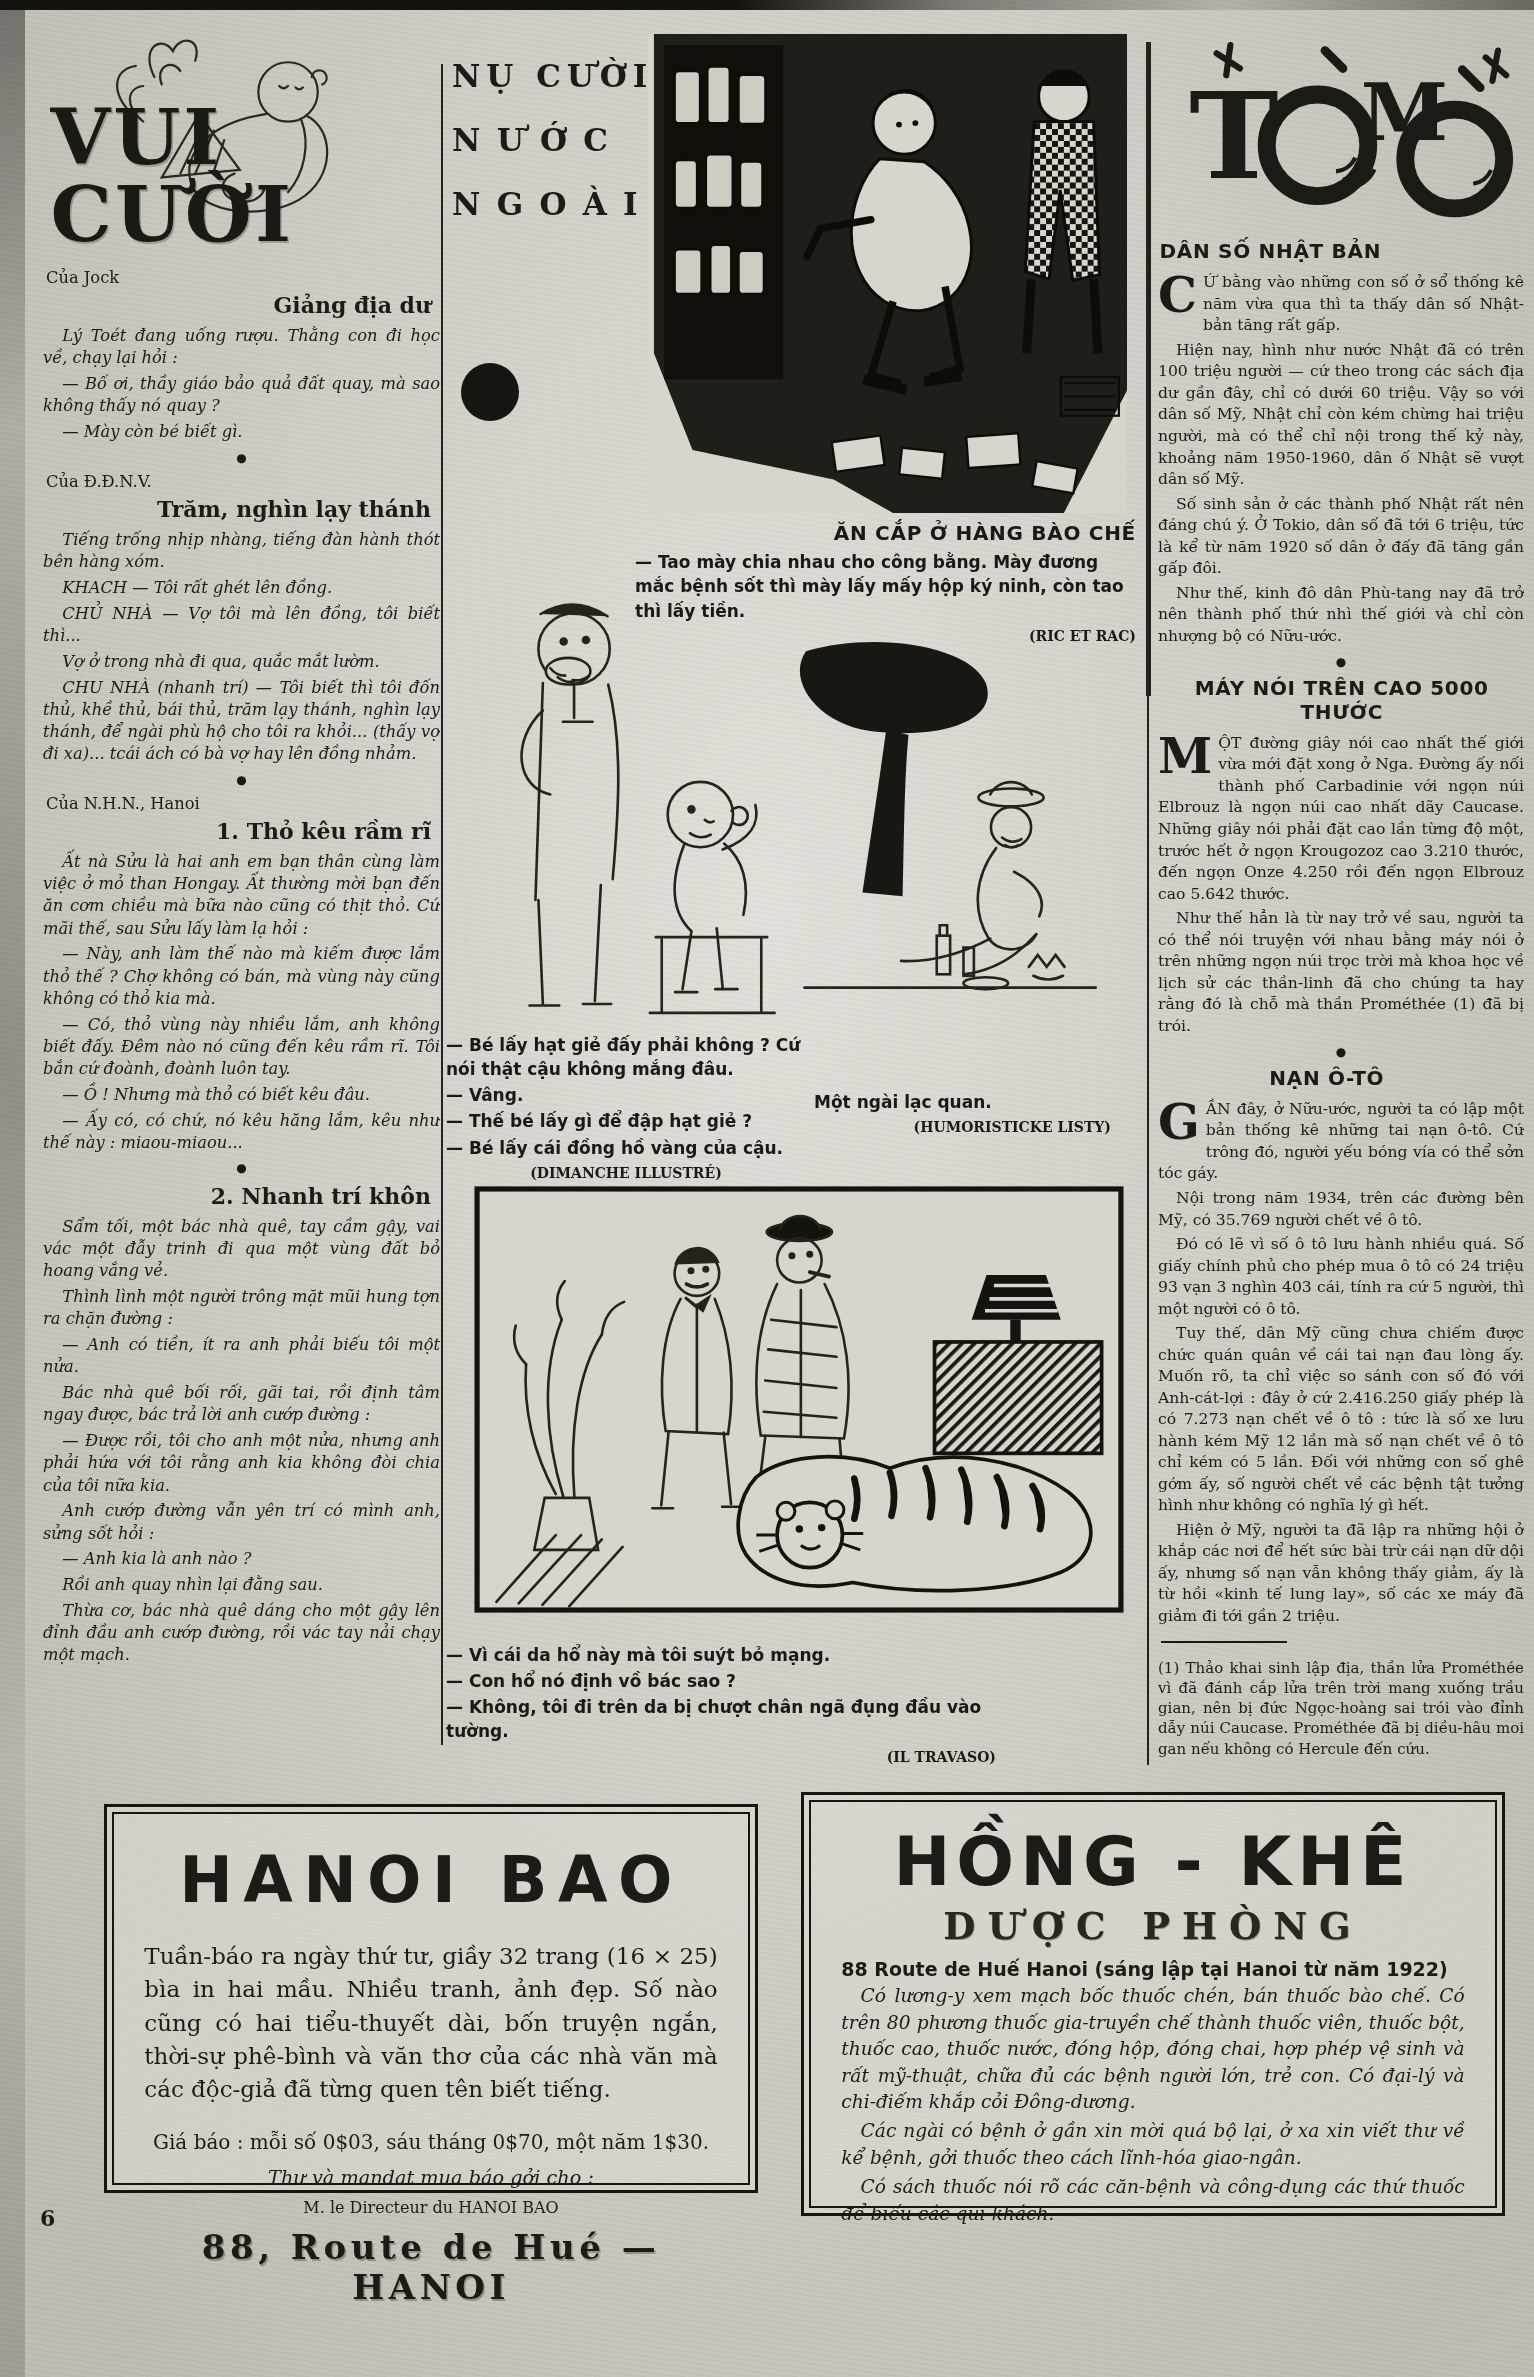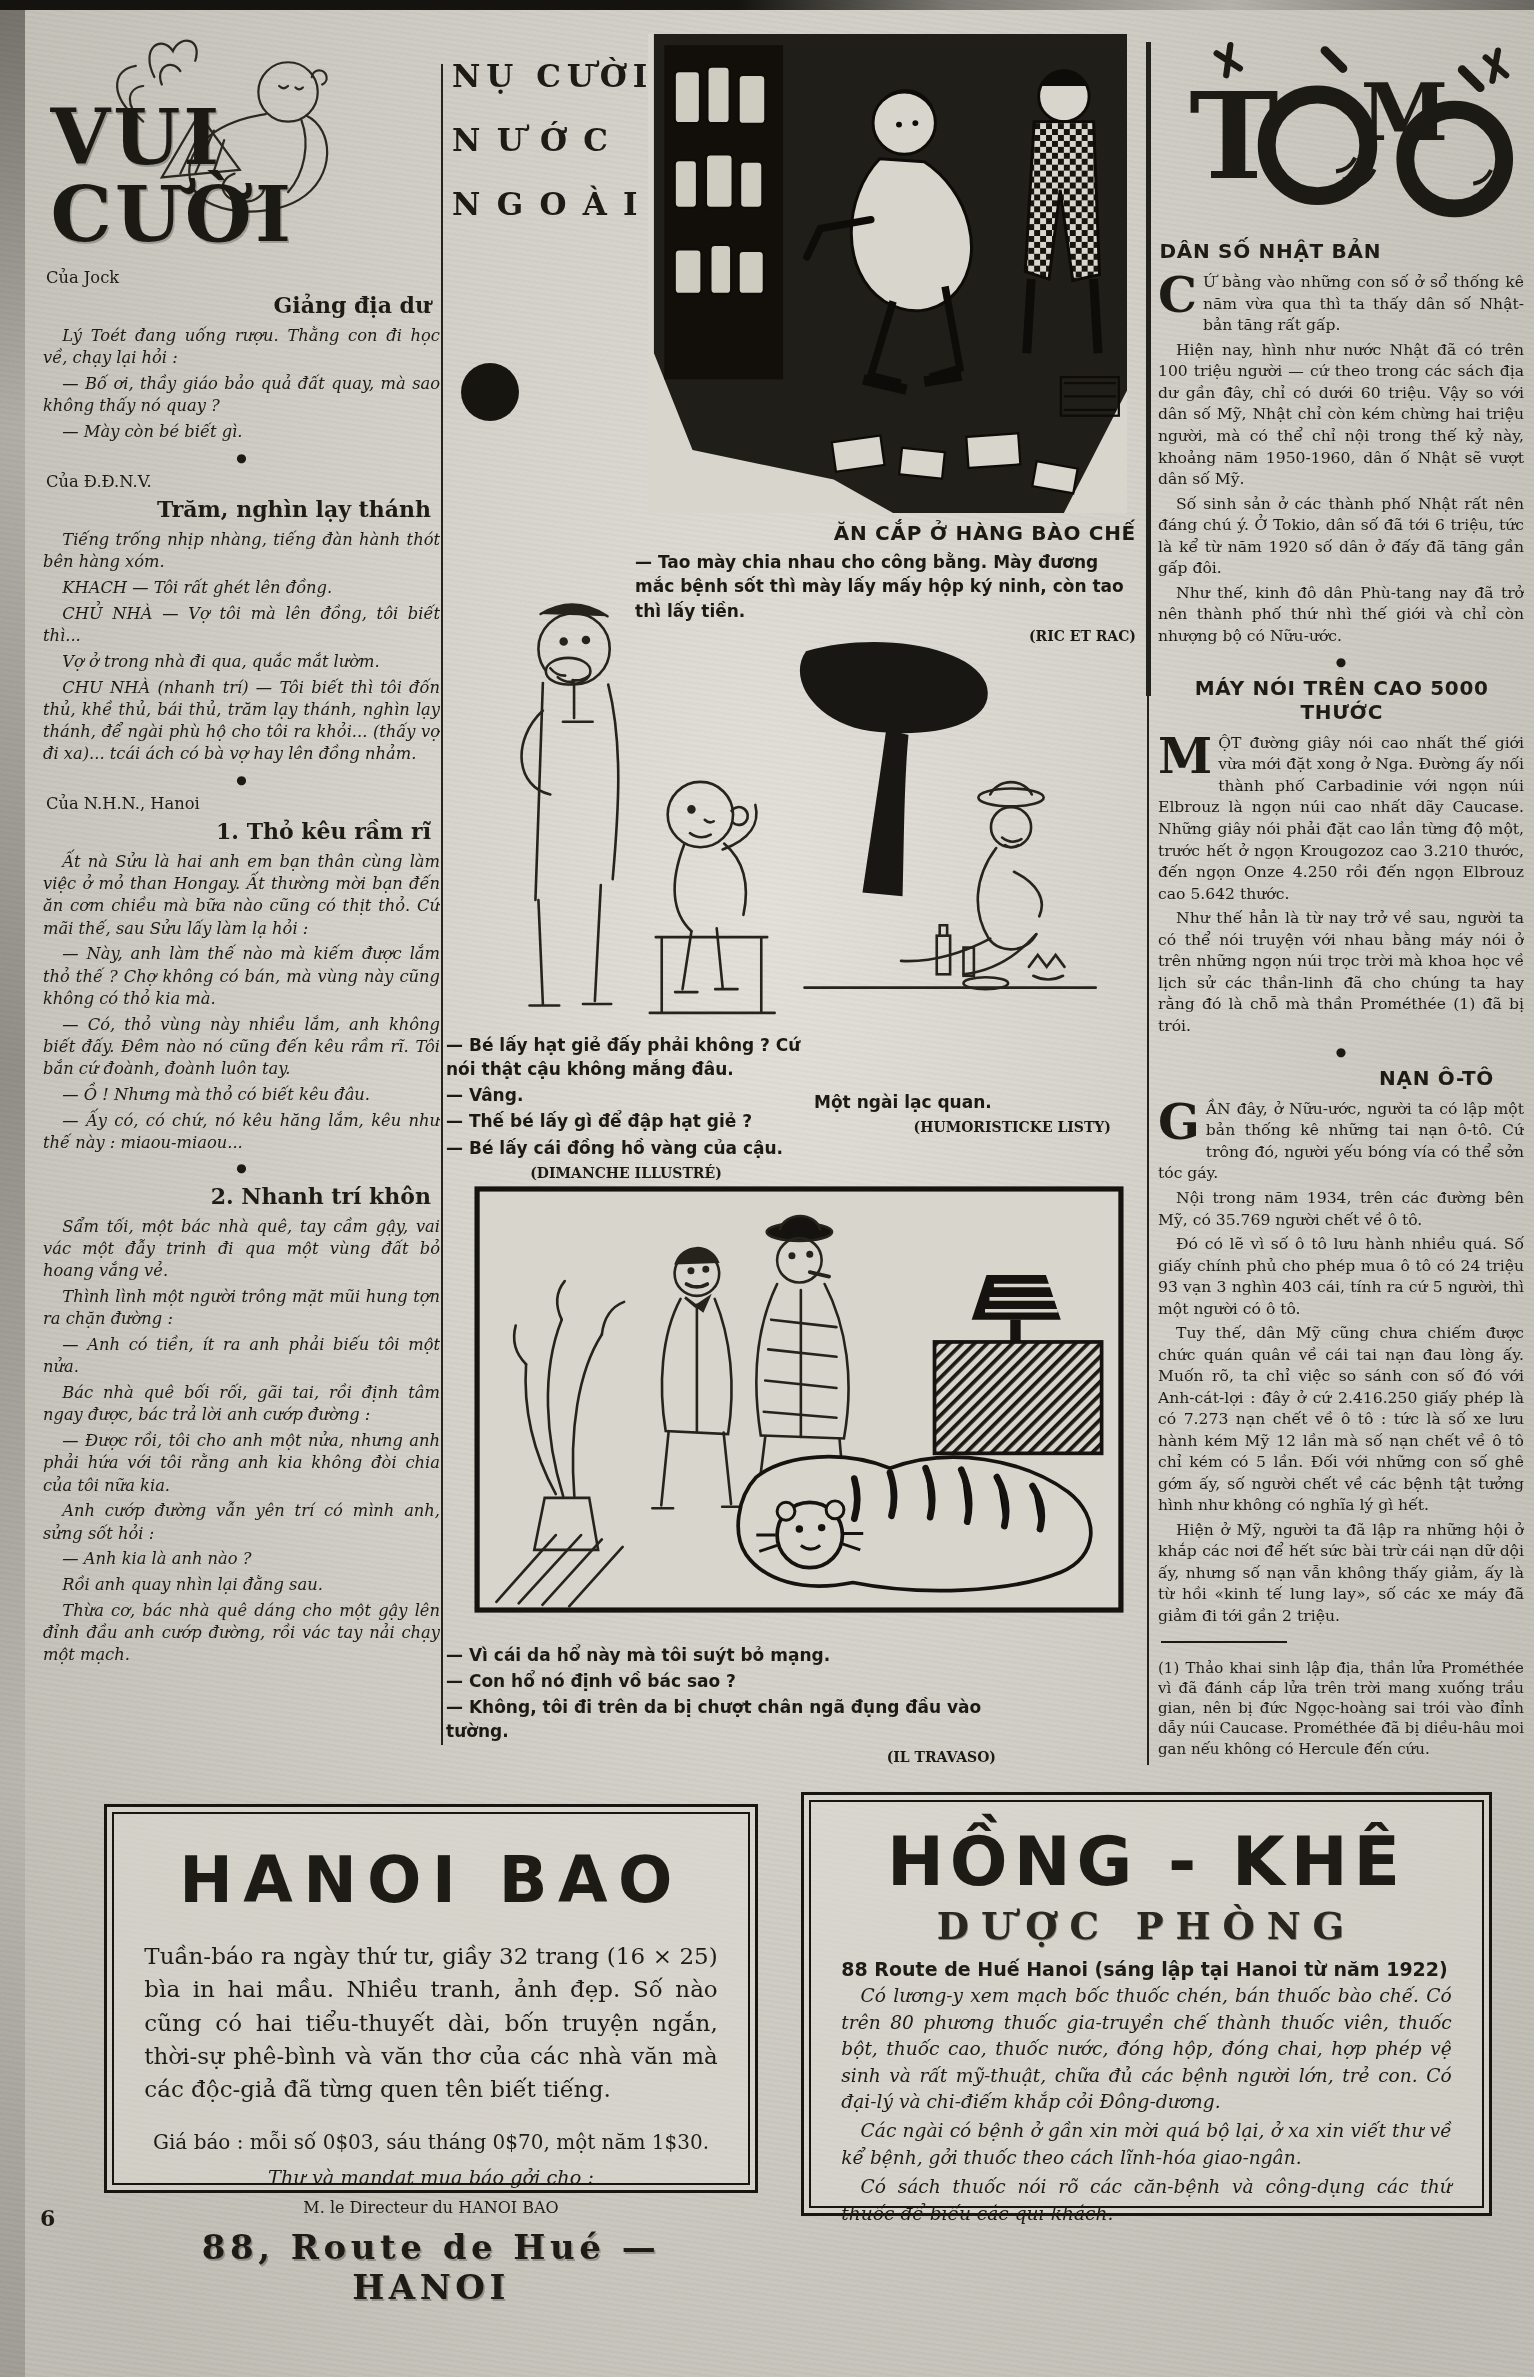--- a/index.html
+++ b/index.html
@@ -36,21 +36,21 @@
   .cap{position:absolute;font-family:"DejaVu Sans",sans-serif;font-weight:bold;font-size:17px;line-height:1.45;color:#1b1914;}
   .cap-title{text-align:right;font-size:20px;margin-bottom:1px;letter-spacing:0.7px;}
   .credit{font-family:"DejaVu Serif",serif;font-weight:bold;font-size:14px;text-align:right;margin-top:3px;}
   .cap p{margin:1.5px 0;}
 
   
   .col-right{position:absolute;left:1158px;top:30px;width:366px;height:1747px;overflow:hidden;}
   .tomo-wrap{text-align:center;margin-bottom:10.4px;}
   .rtitle{font-family:"DejaVu Sans",sans-serif;font-weight:bold;font-size:20px;margin:7.4px 0 9px 1.5px;letter-spacing:0.7px;}
   .rtitle.center{text-align:center;}
-  .rtitle.right{text-align:right;padding-right:30px;}
+  .rtitle.right{text-align:center;padding-right:30px;}
   .rp{font-size:15.6px;line-height:1.38;text-align:justify;margin:3px 0;}
   .rp.ind{text-indent:18px;}
   .dcap{float:left;font-size:49px;line-height:.82;font-weight:bold;margin:3px 6px 0 0;}
   .fnrule{width:126px;border-top:2.2px solid #1b1914;margin:13.4px 0 7.4px 3px;}
   .fn{font-size:15px;line-height:1.35;text-align:justify;}
 
   
   .ad{position:absolute;border:3px solid #17150f;background:rgba(224,221,213,.55);}
   .ad::before{content:"";position:absolute;inset:5.2px;border:2.2px solid #17150f;pointer-events:none;}
   .ad-inner{position:absolute;inset:18px;padding:4.5px 19.3px;}
@@ -374,21 +374,21 @@
     <div class="ad-inner">
       <div class="hanoi-title">HANOI BAO</div>
       <p class="hanoi-p">Tuần-báo ra ngày thứ tư, giầy 32 trang (16 × 25) bìa in hai mầu. Nhiều tranh, ảnh đẹp. Số nào cũng có hai tiểu-thuyết dài, bốn truyện ngắn, thời-sự phê-bình và văn thơ của các nhà văn mà các độc-giả đã từng quen tên biết tiếng.</p>
       <div class="hanoi-price">Giá báo : mỗi số 0$03, sáu tháng 0$70, một năm 1$30.</div>
       <div class="hanoi-note">Thư và mandat mua báo gởi cho :</div>
       <div class="hanoi-dir">M. le Directeur du HANOI BAO</div>
       <div class="hanoi-addr">88, Route de Hué — HANOI</div>
     </div>
   </div>
 
-  <div class="ad" style="left:801px;top:1792px;width:685px;height:418px;">
+  <div class="ad" style="left:801px;top:1792px;width:685px;height:418px;padding-left:13px;">
     <div class="ad-inner">
       <div class="hk-title">HỒNG - KHÊ</div>
       <div class="hk-sub">DƯỢC PHÒNG</div>
       <div class="hk-addr">88 Route de Huế Hanoi (sáng lập tại Hanoi từ năm 1922)</div>
       <p class="hk-p">Có lương-y xem mạch bốc thuốc chén, bán thuốc bào chế. Có trên 80 phương thuốc gia-truyền chế thành thuốc viên, thuốc bột, thuốc cao, thuốc nước, đóng hộp, đóng chai, hợp phép vệ sinh và rất mỹ-thuật, chữa đủ các bệnh người lớn, trẻ con. Có đại-lý và chi-điếm khắp cỏi Đông-dương.</p>
       <p class="hk-p">Các ngài có bệnh ở gần xin mời quá bộ lại, ở xa xin viết thư về kể bệnh, gởi thuốc theo cách lĩnh-hóa giao-ngân.</p>
       <p class="hk-p">Có sách thuốc nói rõ các căn-bệnh và công-dụng các thứ thuốc để biếu các qui-khách.</p>
     </div>
   </div>
 

